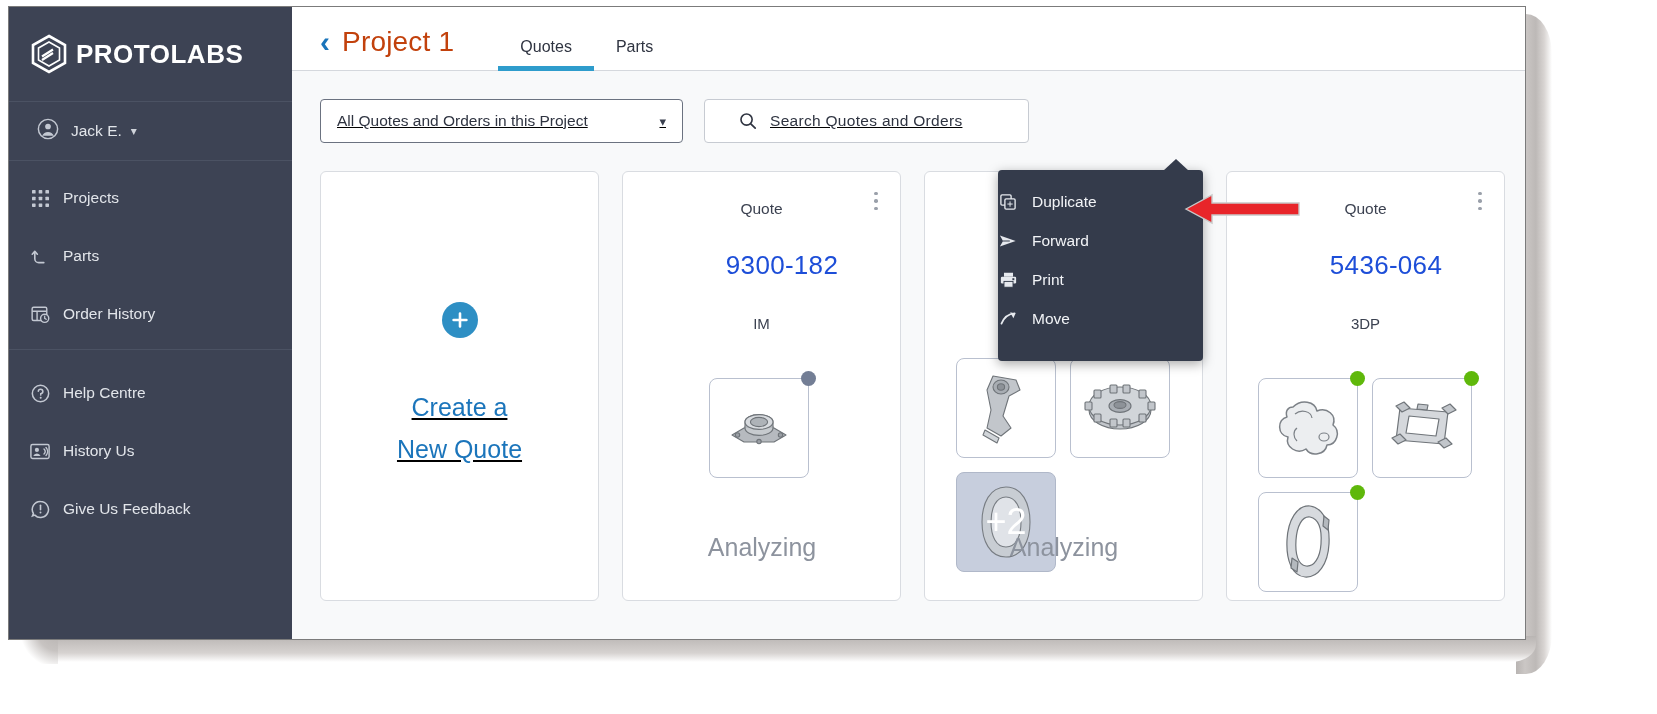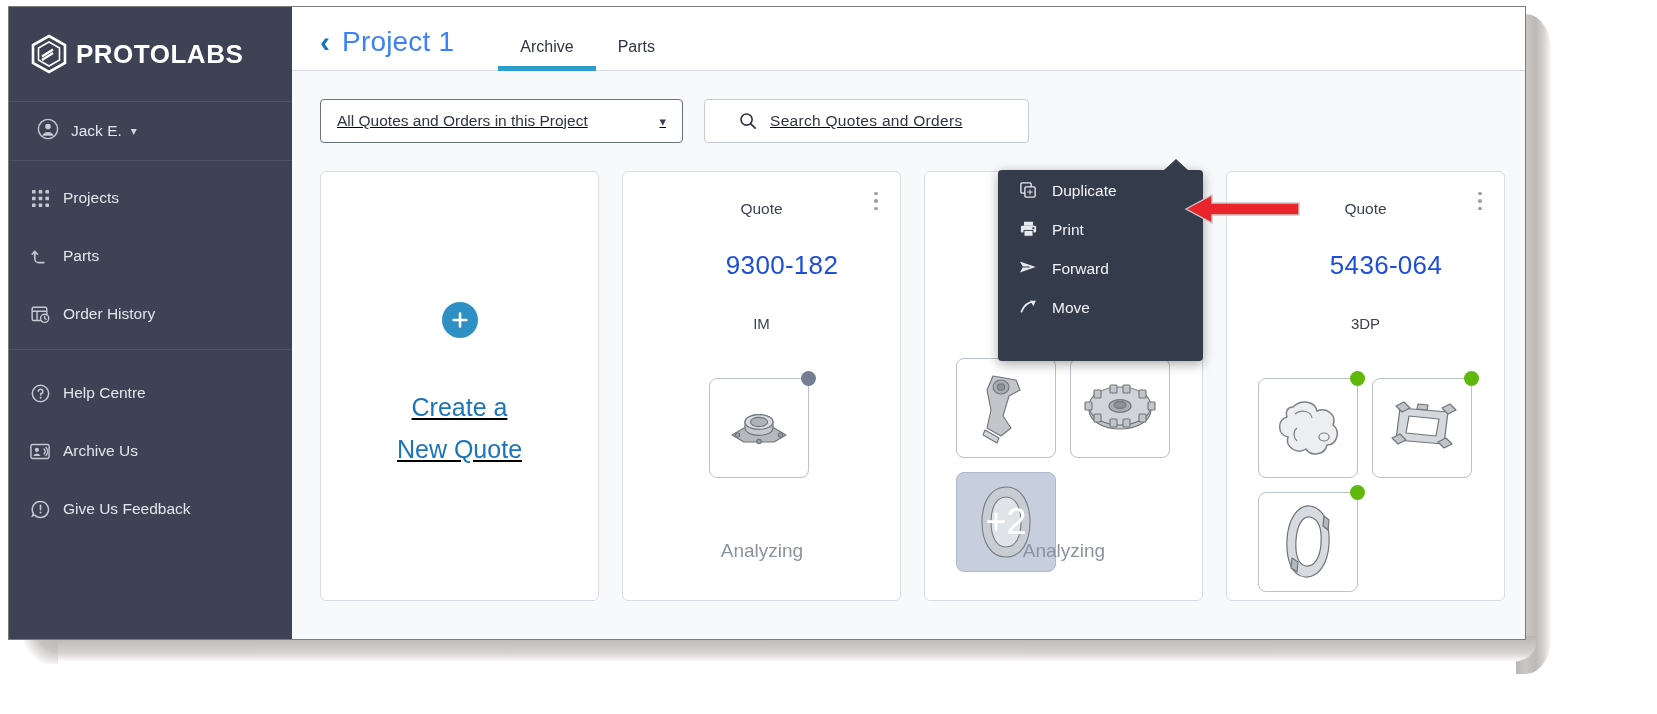--- a/index.html
+++ b/index.html
@@ -55,21 +55,21 @@
   .nav-item .ic{width:22px;flex:0 0 22px;display:flex;align-items:center;justify-content:center;color:#c3c8d2;}
   .nav-item .lb{font-size:15.5px;color:#e2e5ea;margin-left:12px;}
 
   
   .content{flex:1 1 auto;background:#f8f9fa;display:flex;flex-direction:column;min-width:0;position:relative;}
 
   .topbar{height:63px;background:#ffffff;display:flex;align-items:flex-end;
     border-bottom:1px solid #d5d8dd;position:relative;flex:0 0 63px;}
   .back-wrap{display:flex;align-items:center;padding:0 0 12px 28px;cursor:pointer;}
   .back-chev{color:#1b75bb;font-size:30px;line-height:1;font-weight:bold;}
-  .proj-title{font-size:28px;color:#3b82f6;margin-left:12px;letter-spacing:.2px;}
+  .proj-title{font-size:28px;color:#c2410c;margin-left:12px;letter-spacing:.2px;}
   .tabs{display:flex;align-items:flex-end;margin-left:44px;height:100%;}
   .tab{padding:0 22px 14px 22px;font-size:16px;color:#2f3441;cursor:pointer;position:relative;}
   .tab.active::after{content:"";position:absolute;left:0;right:0;bottom:-1px;height:5px;background:#2e9ccc;}
 
   .toolbar{display:flex;align-items:center;padding:28px 0 0 28px;flex:0 0 auto;text-decoration:underline;}
   .select-box{
     width:363px;height:44px;border:1px solid #6b7280;border-radius:4px;background:#ffffff;
     display:flex;align-items:center;justify-content:space-between;padding:0 16px;
     box-sizing:border-box;cursor:pointer;
   }
@@ -102,30 +102,30 @@
   .card-proc{font-size:15px;color:#3b4150;margin-top:5px;}
 
   .thumbs{margin-top:17px;width:215px;display:flex;flex-wrap:wrap;gap:14px;justify-content:flex-start;}
   .thumb{width:100px;height:100px;border:1px solid #b9c0cf;border-radius:8px;position:relative;
     display:flex;align-items:center;justify-content:center;background:#ffffff;box-sizing:border-box;}
   .thumb.more{background:#c7cedd;border-color:#b0b8c9;}
   .thumb .dot{position:absolute;top:-8px;right:-8px;width:15px;height:15px;border-radius:50%;}
   .thumb .plusN{position:absolute;inset:0;display:flex;align-items:center;justify-content:center;
     font-size:36px;color:#ffffff;font-weight:500;}
   .card-status{position:absolute;bottom:38px;left:1px;right:0;text-align:center;
-    font-size:19px;color:#8d939e;}
+    font-size:25px;color:#8d939e;}
 
   
   .ctx{
     position:absolute;width:205px;background:#343b4b;border-radius:4px;
     box-shadow:0 3px 12px rgba(0,0,0,.35);padding:12px 0 14px 0;z-index:20;
   }
   .ctx::after{content:"";position:absolute;top:-11px;right:14px;width:0;height:0;
     border-left:13px solid transparent;border-right:13px solid transparent;border-bottom:12px solid #343b4b;}
-  .ctx-item{height:39px;display:flex;align-items:flex-start;padding-left:20px;cursor:pointer;}
+  .ctx-item{height:39px;display:flex;align-items:center;cursor:pointer;}
   .ctx-item .cic{width:20px;flex:0 0 20px;display:flex;align-items:center;justify-content:center;color:#e6e9ee;}
   .ctx-item .clb{font-size:15.5px;color:#f2f4f7;margin-left:14px;}
   .ctx-sep{height:9px;}
 
   
   .arrow-ann{position:absolute;z-index:30;pointer-events:none;}
 </style>
 </head>
 <body>
 
@@ -221,21 +221,21 @@
 
         <div class="nav-item">
           <span class="ic">
             <svg width="20" height="17" viewBox="0 0 22 18">
               <rect x="1" y="1.4" width="20" height="15.2" rx="1.8" fill="none" stroke="#c3c8d2" stroke-width="1.6"></rect>
               <circle cx="7.6" cy="7.3" r="2.3" fill="#c3c8d2"></circle>
               <path d="M3.6 14a4.2 4.2 0 0 1 8 0z" fill="#c3c8d2"></path>
               <path d="M15.4 6.2a4 4 0 0 1 0 5.6M17.6 4.6a6.6 6.6 0 0 1 0 8.8" stroke="#c3c8d2" stroke-width="1.5" fill="none" stroke-linecap="round"></path>
             </svg>
           </span>
-          <span class="lb">Archive Us</span>
+          <span class="lb">History Us</span>
         </div>
 
         <div class="nav-item">
           <span class="ic">
             <svg width="19" height="19" viewBox="0 0 20 20">
               <path d="M10 1.6a8.4 8.4 0 1 1-6 14.3l-2.5.9 1-2.6A8.4 8.4 0 0 1 10 1.6z" fill="none" stroke="#c3c8d2" stroke-width="1.6"></path>
               <path d="M10 5.6v4.6" stroke="#c3c8d2" stroke-width="1.7" stroke-linecap="round"></path>
               <circle cx="10" cy="13.1" r="1" fill="#c3c8d2"></circle>
             </svg>
           </span>
@@ -246,21 +246,21 @@
 
     <div class="content">
 
       <div class="topbar">
         <div class="back-wrap">
           <span class="back-chev">‹</span>
           <span class="proj-title">Project 1</span>
         </div>
         <div class="tabs">
           <div class="tab active">
-            <span>Archive</span>
+            <span>Quotes</span>
           </div>
           <div class="tab">
             <span>Parts</span>
           </div>
         </div>
       </div>
 
       <div class="toolbar">
         <div class="select-box">
           <span class="txt">All Quotes and Orders in this Project</span>
@@ -430,40 +430,40 @@
             <svg width="16" height="16" viewBox="0 0 18 18">
               <rect x="1" y="1" width="11.5" height="11.5" rx="1.3" fill="none" stroke="#e6e9ee" stroke-width="1.5"></rect>
               <rect x="5.5" y="5.5" width="11.5" height="11.5" rx="1.3" fill="#343b4b" stroke="#e6e9ee" stroke-width="1.5"></rect>
               <path d="M8.3 11.3h6M11.3 8.3v6" stroke="#e6e9ee" stroke-width="1.1"></path>
             </svg>
           </span>
           <span class="clb">Duplicate</span>
         </div>
         <div class="ctx-item">
           <span class="cic">
+            <svg width="18" height="14" viewBox="0 0 20 15">
+              <path d="M1 1.5 L18.5 7.5 L1 13.5 L4.5 7.5 Z" fill="#e6e9ee"></path>
+              <path d="M4.5 7.5 H12" stroke="#343b4b" stroke-width="1.1"></path>
+            </svg>
+          </span>
+          <span class="clb">Forward</span>
+        </div>
+        <div class="ctx-item">
+          <span class="cic">
             <svg width="17" height="16" viewBox="0 0 18 17">
               <rect x="4.2" y="0.8" width="9.6" height="4.2" fill="#e6e9ee"></rect>
               <rect x="0.9" y="5" width="16.2" height="7.2" rx="1.4" fill="#e6e9ee"></rect>
               <rect x="4.2" y="10" width="9.6" height="6.2" fill="#e6e9ee" stroke="#343b4b" stroke-width="1"></rect>
               <rect x="13.1" y="6.6" width="2.1" height="2.1" fill="#343b4b"></rect>
             </svg>
           </span>
           <span class="clb">Print</span>
         </div>
         <div class="ctx-item">
           <span class="cic">
-            <svg width="18" height="14" viewBox="0 0 20 15">
-              <path d="M1 1.5 L18.5 7.5 L1 13.5 L4.5 7.5 Z" fill="#e6e9ee"></path>
-              <path d="M4.5 7.5 H12" stroke="#343b4b" stroke-width="1.1"></path>
-            </svg>
-          </span>
-          <span class="clb">Forward</span>
-        </div>
-        <div class="ctx-item">
-          <span class="cic">
             <svg width="17" height="15" viewBox="0 0 18 16">
               <path d="M1.5 13.5 C5 5 10 3 15.5 2.6" fill="none" stroke="#e6e9ee" stroke-width="1.9" stroke-linecap="round"></path>
               <path d="M10.8 1.2 L16.4 2.6 L14.2 7.6 Z" fill="#e6e9ee"></path>
             </svg>
           </span>
           <span class="clb">Move</span>
         </div>
         <div class="ctx-sep"></div>
       </div>
 

